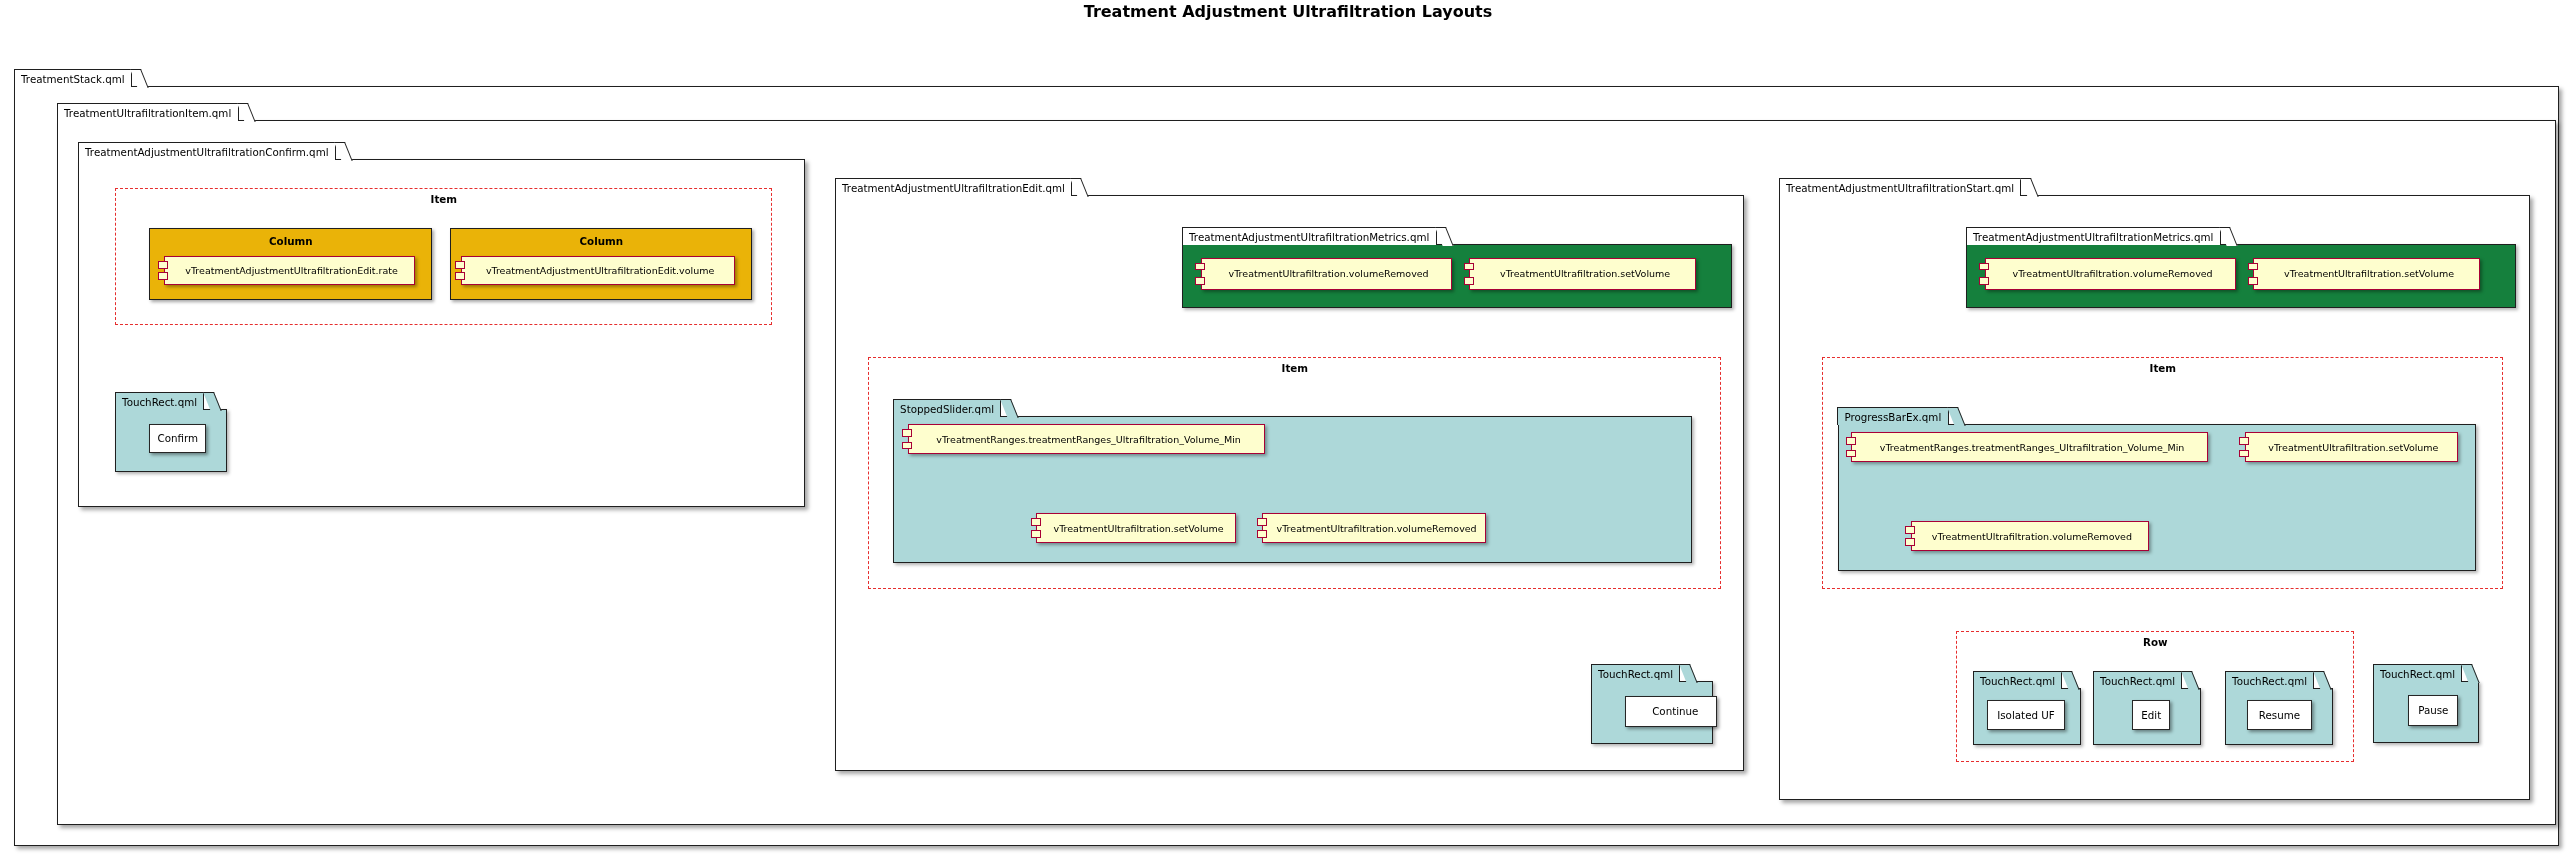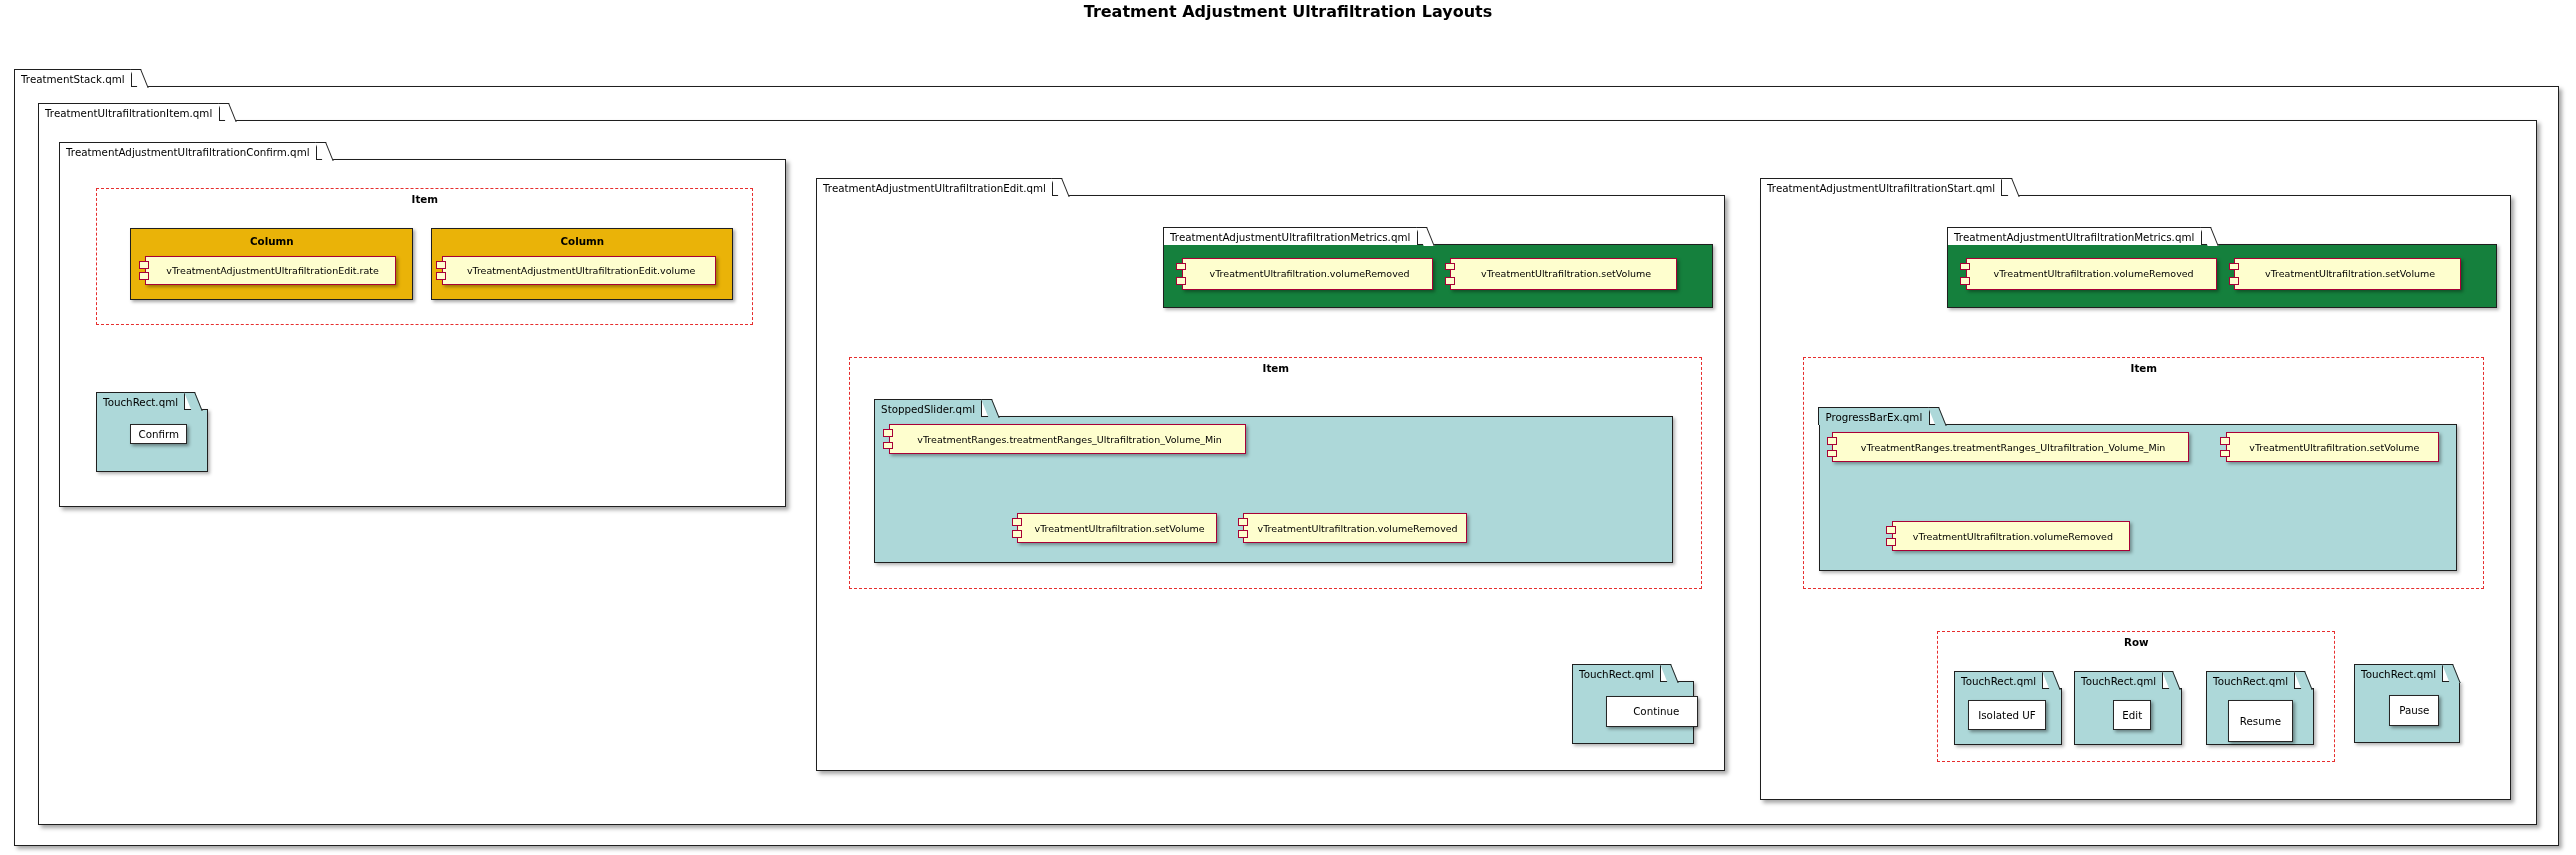--- a/index.html
+++ b/index.html
@@ -72,21 +72,21 @@
 </head>
 <body>
 
 <div class="canvas">
 
   <div class="title">Treatment Adjustment Ultrafiltration Layouts</div>
 
   <div class="frame" style="left:14.3px; top:86px; width:2543px; height:758px;">
     <div class="tab">TreatmentStack.qml</div>
 
-    <div class="frame" style="left:23px; top:33px; width:2497px; height:703px;">
+    <div class="frame" style="left:42px; top:33px; width:2497px; height:703px;">
       <div class="tab">TreatmentUltrafiltrationItem.qml</div>
 
       <div class="frame" style="left:20px; top:38px; width:725px; height:346px;">
         <div class="tab">TreatmentAdjustmentUltrafiltrationConfirm.qml</div>
 
         <div class="group" style="left:36px; top:28px; width:655px; height:135px;">
           <div class="group-label">Item</div>
 
           <div class="column" style="left:33px; top:39px; width:281px; height:70px;">
             <div class="column-label">Column</div>
@@ -94,21 +94,21 @@
           </div>
 
           <div class="column" style="left:334px; top:39px; width:300px; height:70px;">
             <div class="column-label">Column</div>
             <div class="comp" style="left:9.5px; top:27px; width:274px; height:29px;">vTreatmentAdjustmentUltrafiltrationEdit.volume</div>
           </div>
         </div>
 
         <div class="frame teal flat" style="left:36px; top:249px; width:110px; height:61px;">
           <div class="tab">TouchRect.qml</div>
-          <div class="btn" style="left:33px; top:13.5px; width:57px; height:20px;">Confirm</div>
+          <div class="btn" style="left:33px; top:13.5px; width:57px; height:29px;">Confirm</div>
         </div>
       </div>
 
       <div class="frame" style="left:777px; top:74px; width:907px; height:574px;">
         <div class="tab">TreatmentAdjustmentUltrafiltrationEdit.qml</div>
 
         <div class="frame azure flat" style="left:346px; top:48px; width:548px; height:62px;">
           <div class="tab">TreatmentAdjustmentUltrafiltrationMetrics.qml</div>
           <div class="comp" style="left:17.5px; top:12.7px; width:251px; height:32px;">vTreatmentUltrafiltration.volumeRemoved</div>
           <div class="comp" style="left:286px; top:12.7px; width:227px; height:32px;">vTreatmentUltrafiltration.setVolume</div>
@@ -159,21 +159,21 @@
             <div class="btn" style="left:12.7px; top:11px; width:78px; height:30px;">Isolated UF</div>
           </div>
 
           <div class="frame teal flat" style="left:136px; top:56px; width:106px; height:55px;">
             <div class="tab">TouchRect.qml</div>
             <div class="btn" style="left:38px; top:11px; width:38px; height:30px;">Edit</div>
           </div>
 
           <div class="frame teal flat" style="left:268px; top:56px; width:106px; height:55px;">
             <div class="tab">TouchRect.qml</div>
-            <div class="btn" style="left:20.7px; top:11px; width:65px; height:42px;">Resume</div>
+            <div class="btn" style="left:20.7px; top:11px; width:65px; height:30px;">Resume</div>
           </div>
         </div>
 
         <div class="frame teal flat" style="left:593px; top:485px; width:104px; height:60px;">
           <div class="tab">TouchRect.qml</div>
           <div class="btn" style="left:34px; top:12.7px; width:50px; height:31px;">Pause</div>
         </div>
       </div>
 
     </div>

